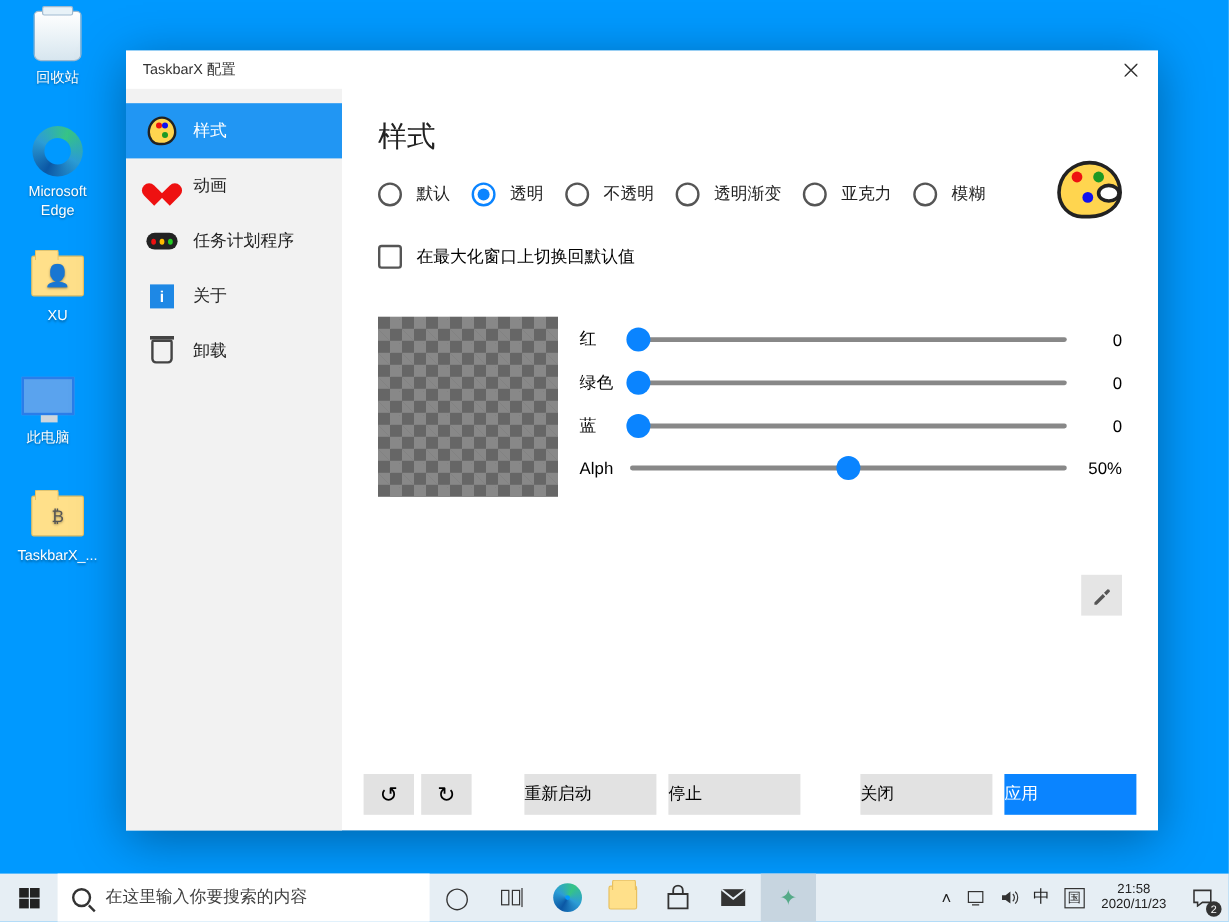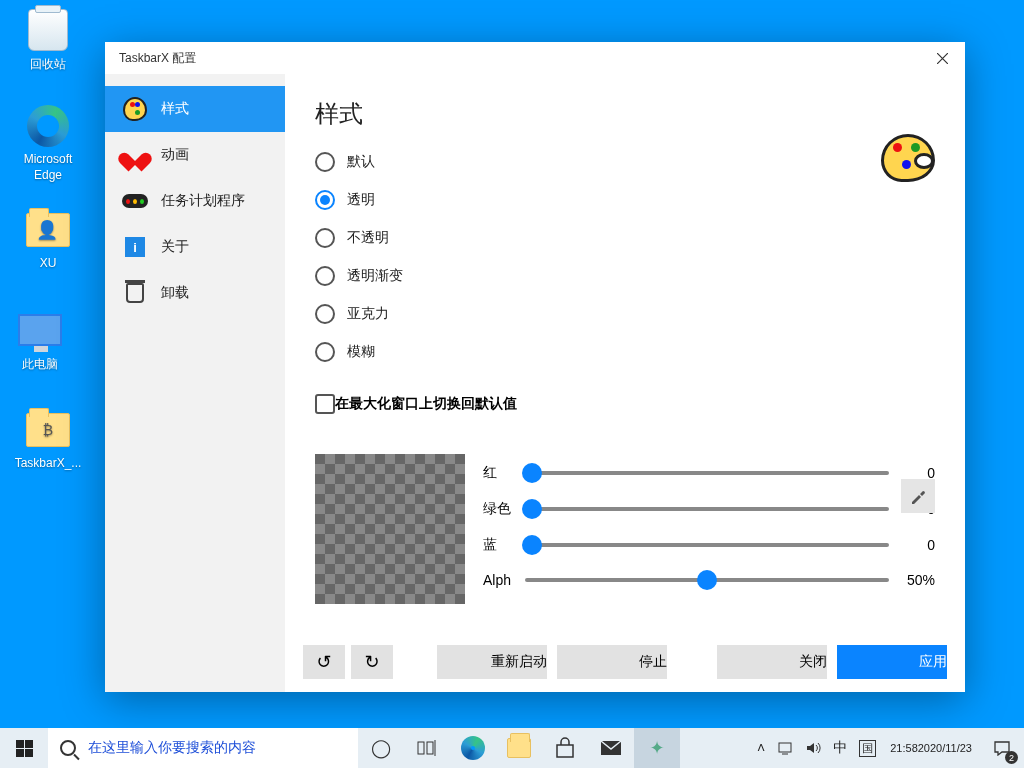--- a/index.html
+++ b/index.html
@@ -47,27 +47,27 @@
   .trash-ic{width:18px;height:20px;border:2px solid #444;border-radius:2px 2px 4px 4px;position:relative;}
   .trash-ic:before{content:"";position:absolute;top:-5px;left:-3px;right:-3px;height:3px;background:#444;}
   .palette-ic{width:26px;height:24px;background:#ffd54f;border:2px solid #222;border-radius:50% 50% 50% 40%/55% 55% 45% 45%;position:relative;}
   .palette-ic span{position:absolute;width:5px;height:5px;border-radius:50%;}
   .big-palette{width:54px;height:48px;background:#ffd54f;border:3px solid #222;border-radius:50% 50% 50% 38%/55% 55% 45% 45%;position:absolute;top:60px;right:30px;}
   .big-palette span{position:absolute;width:9px;height:9px;border-radius:50%;}
   .big-palette:after{content:"";position:absolute;width:14px;height:10px;background:#fff;border:3px solid #222;border-radius:50%;right:-2px;bottom:10px;}
 
   .content { flex:1; padding:24px 30px 18px 30px; position:relative; display:flex; flex-direction:column; }
   .content h1 { font-size:24px; font-weight:400; color:#222; margin-bottom:22px; }
-  .radios { display:flex; flex-direction:column; gap:18px; margin-bottom:32px; }
+  .radios { display:flex; flex-direction:row; gap:18px; margin-bottom:32px; }
   .radio { display:flex; align-items:center; gap:12px; font-size:14px; color:#222; }
   .rcircle { width:20px; height:20px; border:2px solid #555; border-radius:50%; display:flex; align-items:center; justify-content:center; }
   .rcircle.sel { border-color:#0a84ff; }
   .rcircle.sel:after { content:""; width:10px; height:10px; background:#0a84ff; border-radius:50%; }
   .chk { width:20px; height:20px; border:2px solid #555; border-radius:3px; }
-  .checkbox-row { display:flex; align-items:center; font-size:14px; margin-bottom:40px;font-weight:bold; }
+  .checkbox-row { display:flex; align-items:center; gap:12px; font-size:14px; margin-bottom:40px; }
 
   .color-row { display:flex; gap:18px; align-items:flex-start; }
   .swatch {
     width:150px; height:150px;
     background-image:
       linear-gradient(45deg,#888 25%,transparent 25%),
       linear-gradient(-45deg,#888 25%,transparent 25%),
       linear-gradient(45deg,transparent 75%,#888 75%),
       linear-gradient(-45deg,transparent 75%,#888 75%);
     background-size:20px 20px;
@@ -78,37 +78,37 @@
   .srow { display:flex; align-items:center; gap:6px; font-size:14px; }
   .srow .slabel { width:36px; }
   .track { flex:1; height:4px; background:#888; position:relative; border-radius:2px; }
   .thumb { position:absolute; top:50%; width:20px; height:20px; background:#0a84ff; border-radius:50%; transform:translate(-50%,-50%); }
   .sval { width:40px; text-align:right; }
   .eyedrop { width:34px; height:34px; background:#e5e5e5; display:flex; align-items:center; justify-content:center; position:absolute; right:30px; top:405px; font-size:16px; }
 
   .wfooter { position:absolute; left:0; right:0; bottom:0; height:60px; display:flex; align-items:center; padding:0 18px; }
   .fbtn { width:42px; height:34px; background:#e2e2e2; display:flex; align-items:center; justify-content:center; font-size:18px; margin-right:6px; }
   .spacer { flex:1; }
-  .abtn { min-width:110px; height:34px; background:#e2e2e2; display:flex; align-items:center; justify-content:flex-end; font-size:14px; margin-left:10px; }
+  .abtn { min-width:110px; height:34px; background:#e2e2e2; display:flex; align-items:center; justify-content:flex-start; font-size:14px; margin-left:10px; }
   .abtn.primary { background:#0a84ff; color:#fff; }
 
   
   .taskbar { position:absolute; left:0; right:0; bottom:0; height:40px; background:#e6eef4; display:flex; align-items:center; font-size:12px; color:#222; }
   .tbtn { height:40px; display:flex; align-items:center; justify-content:center; }
   .start { width:48px; }
   .winlogo { width:17px; height:17px; display:grid; grid-template-columns:1fr 1fr; grid-template-rows:1fr 1fr; gap:1px; }
   .winlogo span { background:#222; }
-  .search { flex:0 0 310px; height:40px; background:#fff; display:flex; align-items:center; padding:0 12px; gap:12px; color:#1d4ed8; font-size:14px; }
+  .search { flex:0 0 310px; height:40px; background:#fff; display:flex; align-items:center; padding:0 12px; gap:12px; color:#404040; font-size:14px; }
   .search .mag { width:16px; height:16px; border:2px solid #333; border-radius:50%; position:relative; }
   .search .mag:after { content:""; position:absolute; width:7px; height:2px; background:#333; bottom:-4px; right:-6px; transform:rotate(45deg); }
   .ticon { width:46px; font-size:18px; color:#333; }
   .ticon.active { background:#c7d5e0; }
   .tray { margin-left:auto; display:flex; align-items:center; height:40px; }
   .tray .ti { padding:0 6px; height:40px; display:flex; align-items:center; font-size:14px; }
-  .clock { display:flex; flex-direction:row; align-items:center; justify-content:center; padding:0 8px; font-size:11px; line-height:13px; }
+  .clock { display:flex; flex-direction:column; align-items:center; justify-content:center; padding:0 8px; font-size:11px; line-height:13px; }
   .notif { width:44px; display:flex; align-items:center; justify-content:center; position:relative; }
   .bubble { position:absolute; bottom:4px; right:6px; width:13px; height:13px; background:#333; color:#fff; border-radius:50%; font-size:9px; display:flex; align-items:center; justify-content:center; }
 </style>
 </head>
 <body>
 
 <div class="desktop">
   <div class="dicon" style="left:10px; top:6px;">
     <div class="ibox">
         <div class="bin-ic"></div>

